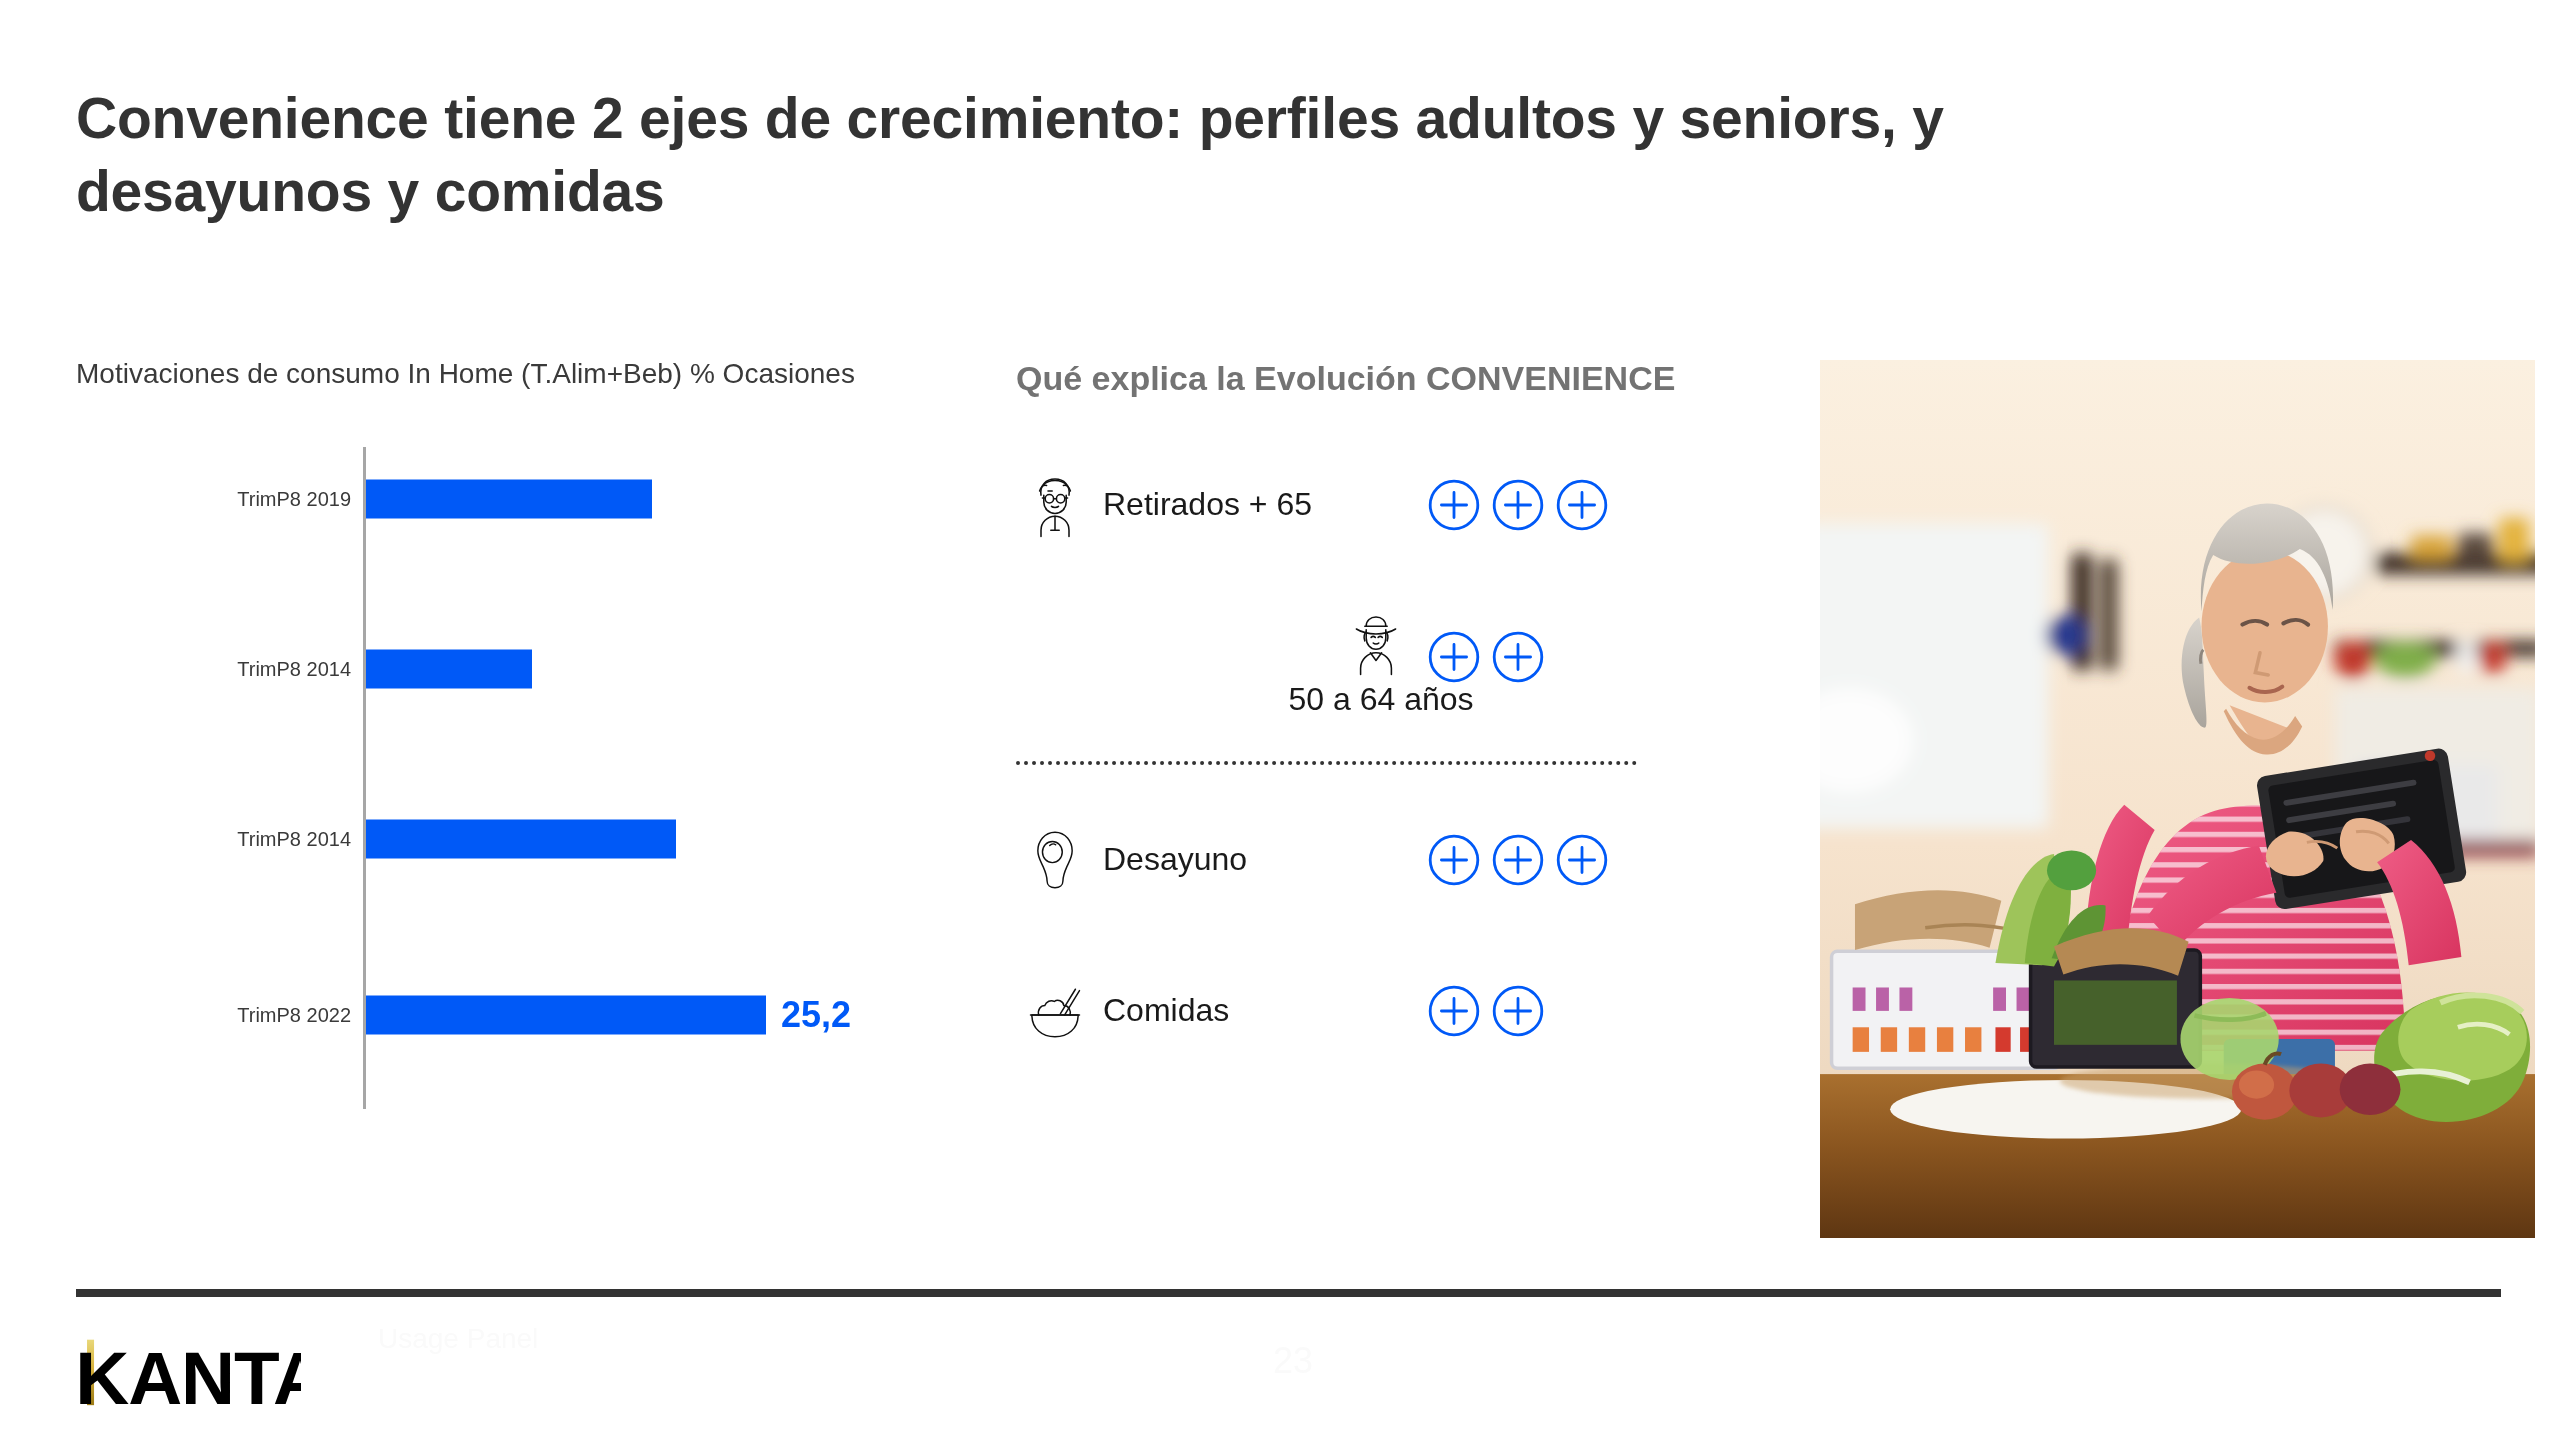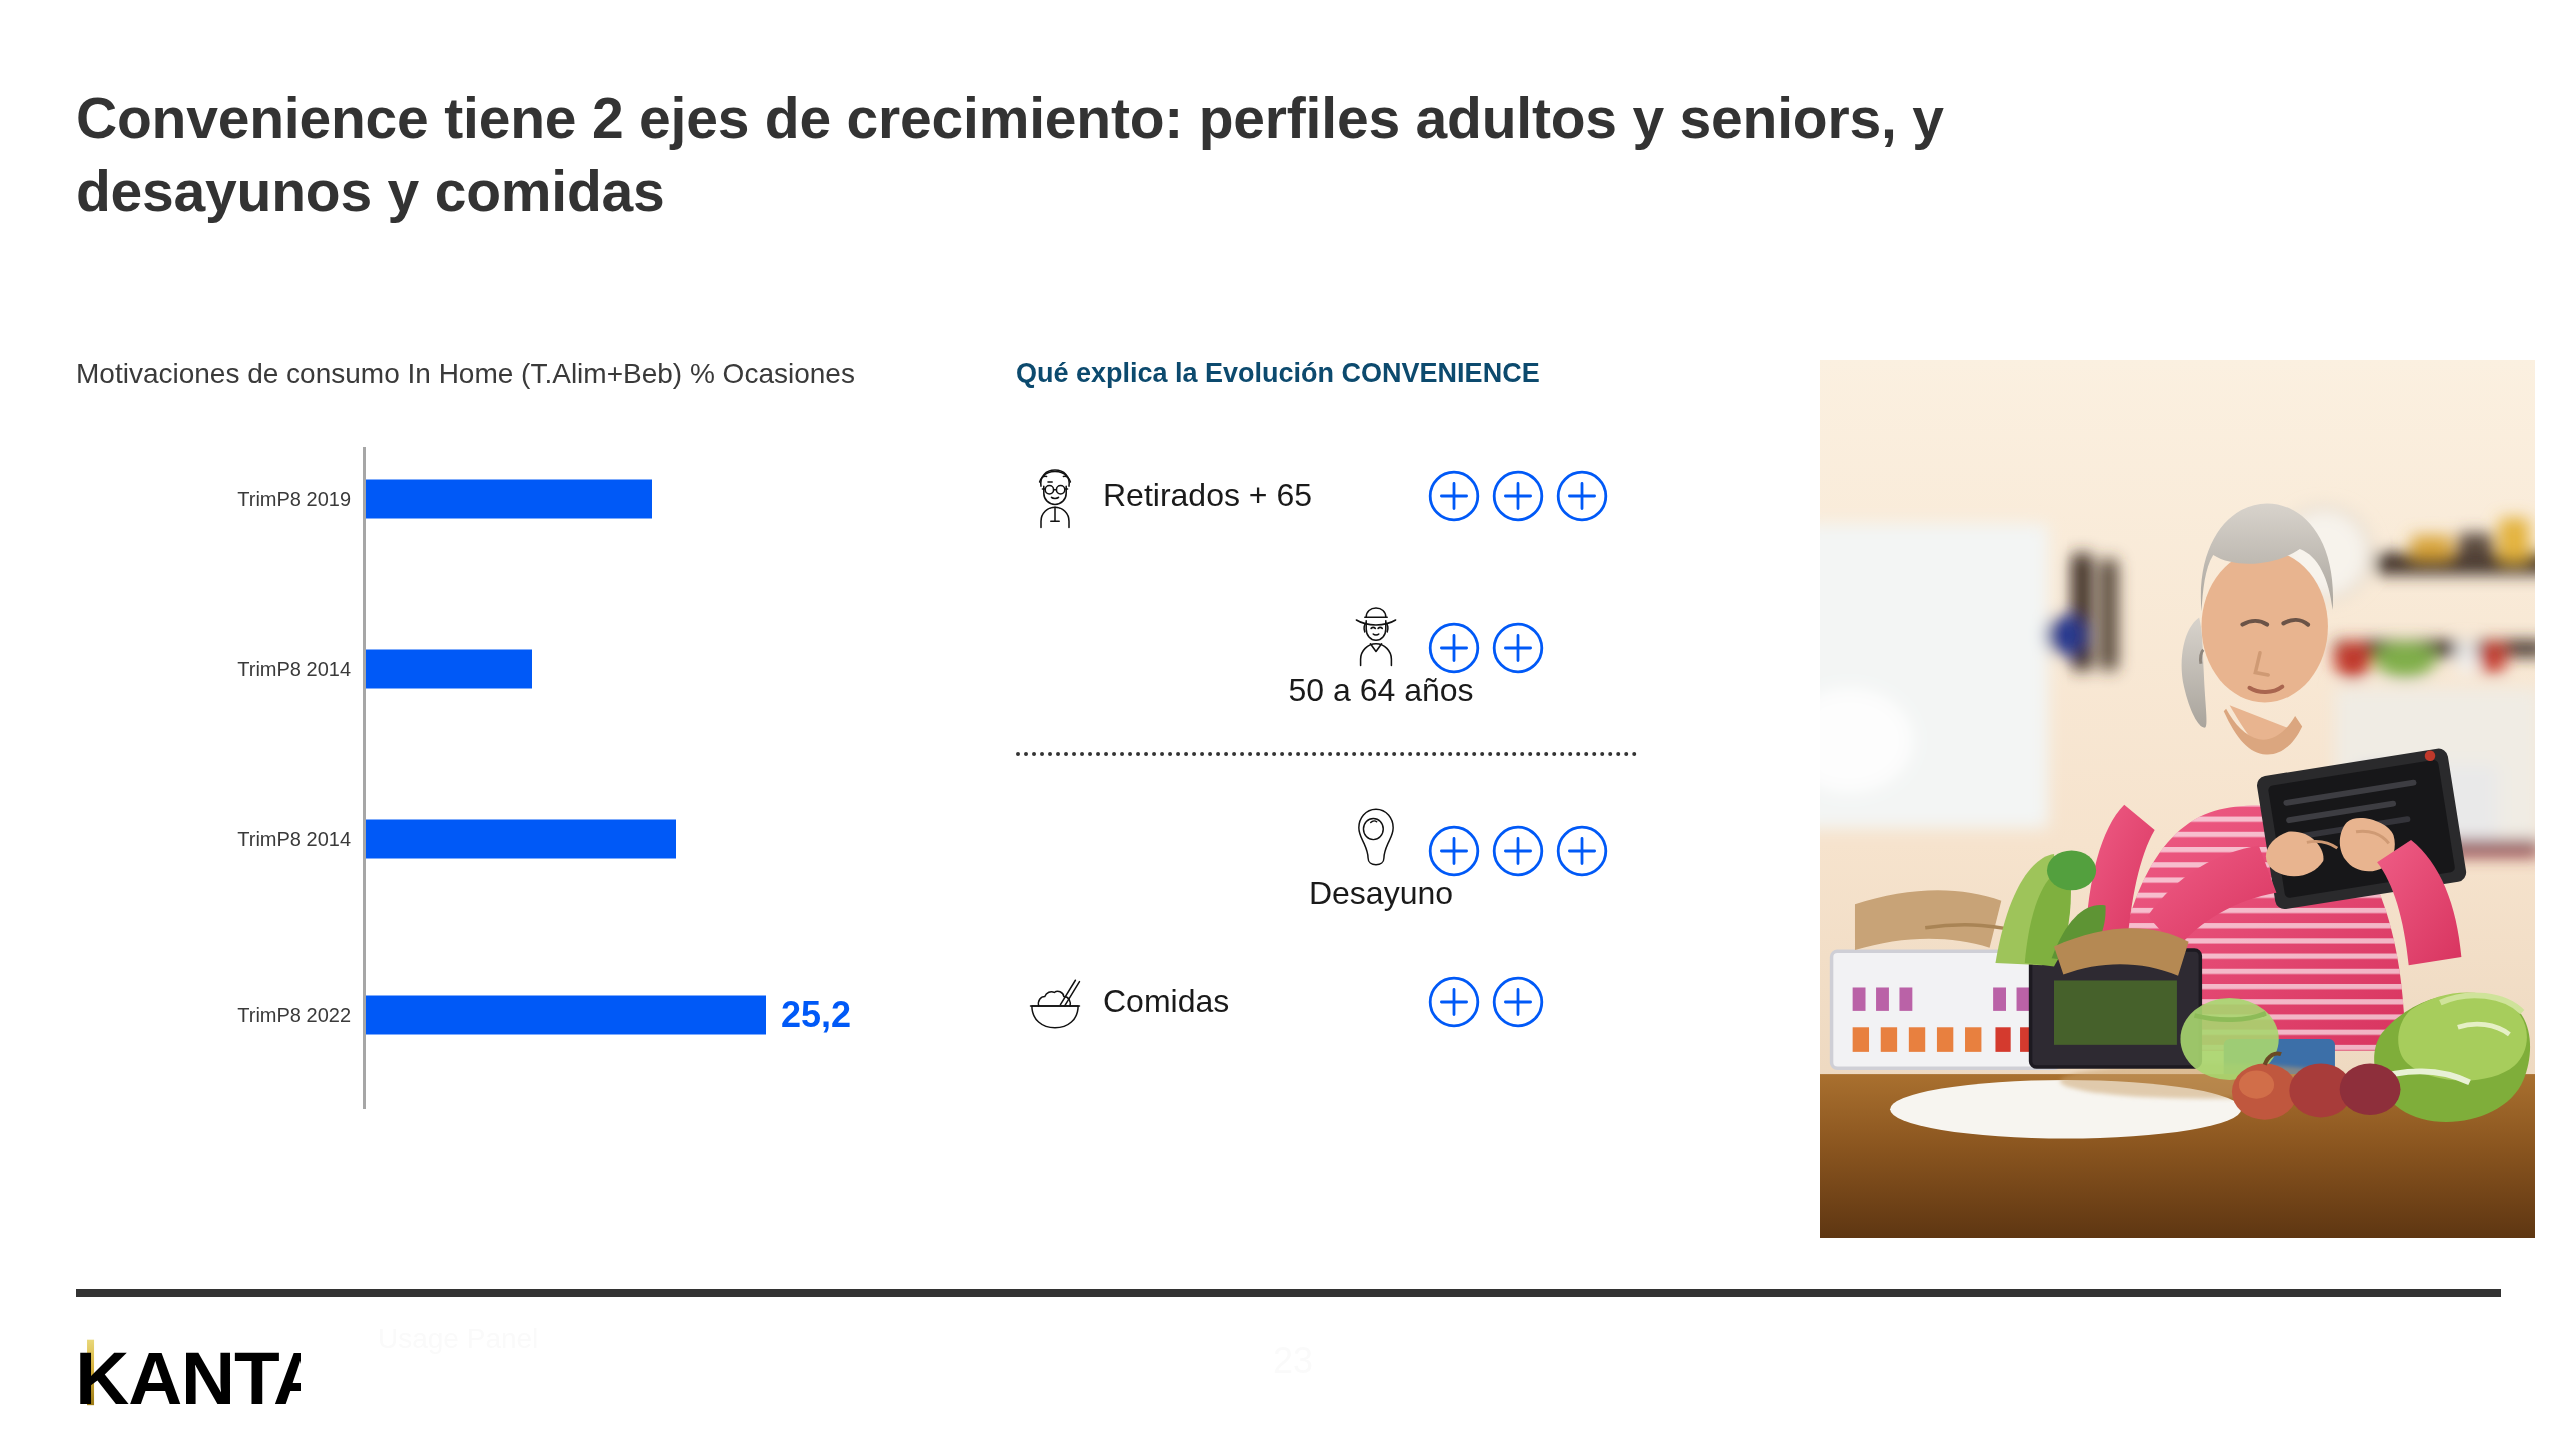--- a/index.html
+++ b/index.html
@@ -38,21 +38,21 @@
     height:39px;background:#0059f7;
   }
   .bar-value{
     position:absolute;top:50%;transform:translateY(-50%);
     font-size:36px;font-weight:bold;color:#0059f7;white-space:nowrap;
   }
 
   
   .mid-block{position:absolute;left:1016px;top:356px;width:720px;}
   .mid-heading{
-    font-size:27px;line-height:1.30;font-weight:bold;color:#0c4a6e;
+    font-size:34px;line-height:1.30;font-weight:bold;color:#737373;
   }
   .driver-list{position:relative;margin-top:52px;}
   .driver-row{
     display:flex;align-items:center;height:105px;position:relative;
   }
   .driver-icon{width:77px;flex:0 0 77px;display:flex;align-items:center;justify-content:center;}
   .driver-icon svg{display:block;}
   .driver-label{
     font-size:32px;color:#1a1a1a;white-space:nowrap;
     margin-left:10px;flex:0 0 auto;
@@ -197,21 +197,21 @@
             <svg width="56" height="56" viewBox="0 0 40 40" fill="none" stroke="#0059f7" stroke-width="2" stroke-linecap="round">
                 <circle cx="20" cy="20" r="17"></circle>
                 <path d="M20 11v18M11 20h18"></path>
               </svg>
           </span>
         </span>
       </div>
 
       <div class="divider-dashes" style="margin-top:52px;"></div>
 
-      <div class="driver-row" style="margin-top:42px;flex-direction:column;">
+      <div class="driver-row" style="margin-top:42px;">
         <span class="driver-icon">
           <svg width="66" height="66" viewBox="0 0 100 100" fill="none" stroke="#111" stroke-width="2.2" stroke-linecap="round" stroke-linejoin="round">
             <path d="M50 8c16 0 26 14 26 28 0 10-5 17-8 24-4 9-6 16-6 22 0 6-5 10-12 10s-12-4-12-10c0-6-2-13-6-22-3-7-8-14-8-24C24 22 34 8 50 8z"></path>
             <ellipse cx="46" cy="38" rx="15" ry="16"></ellipse>
             <path d="M42 28c3-3 7-3 9-1"></path>
           </svg>
         </span>
         <span class="driver-label">Desayuno</span>
         <span class="plus-group">
           <span class="plus-circle">

